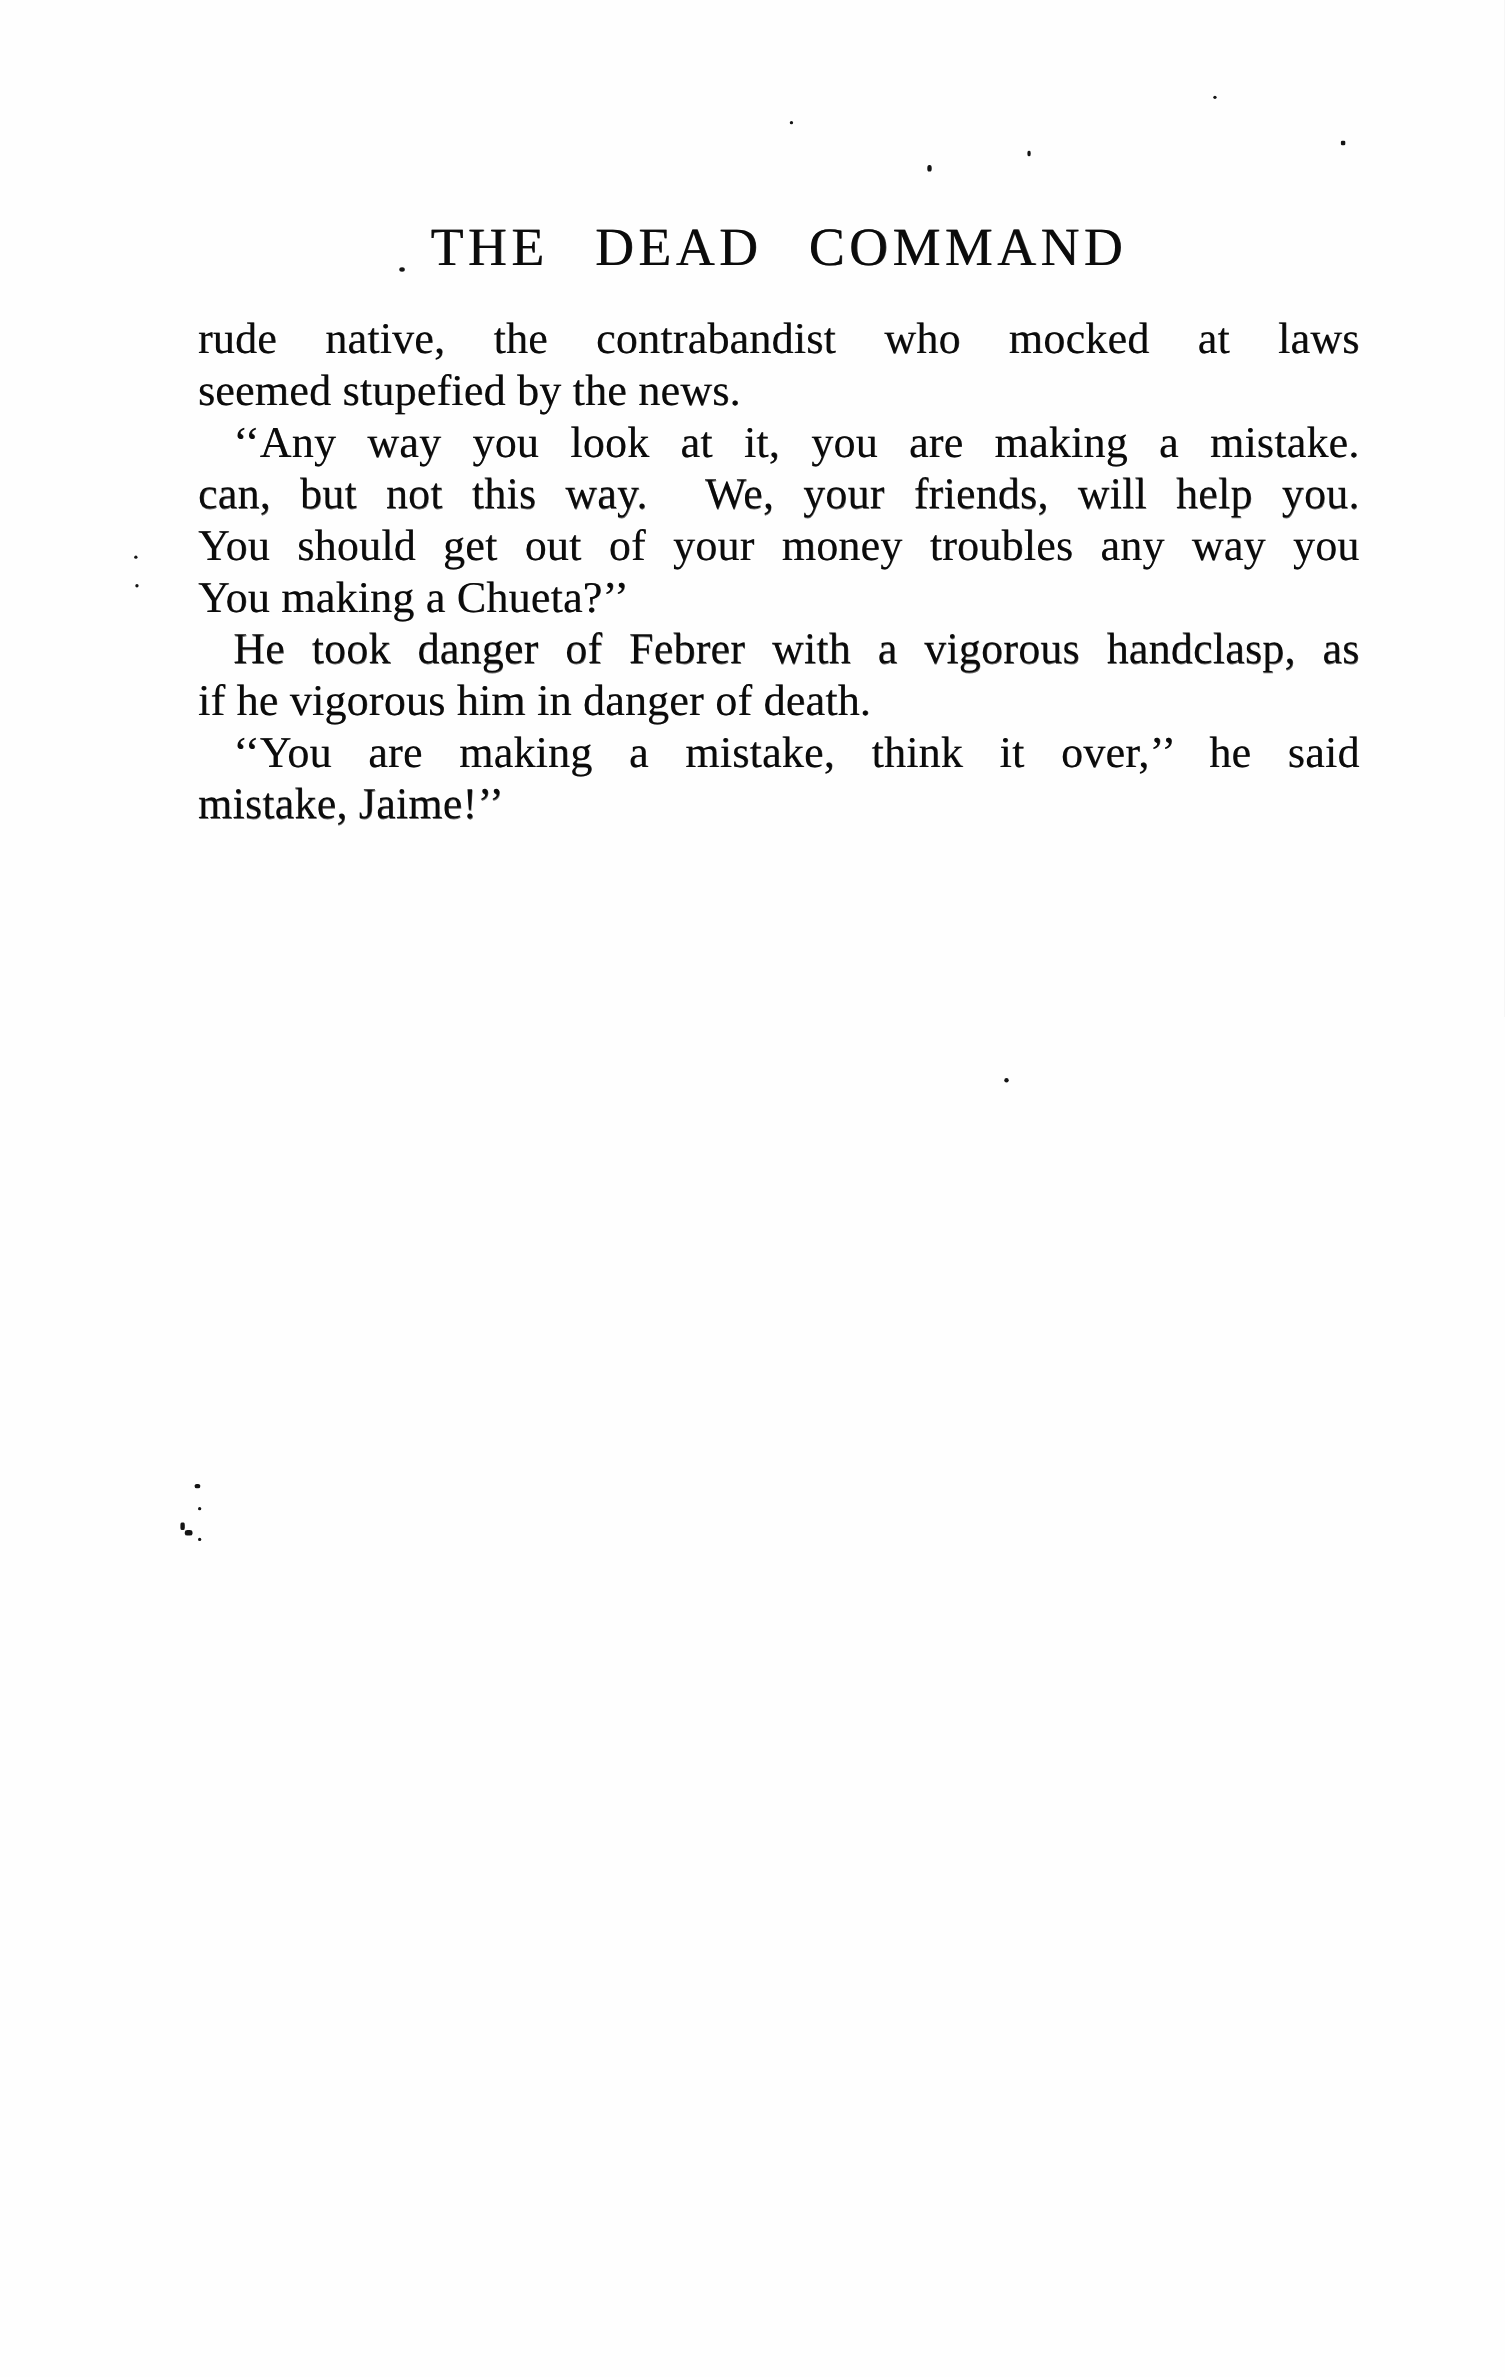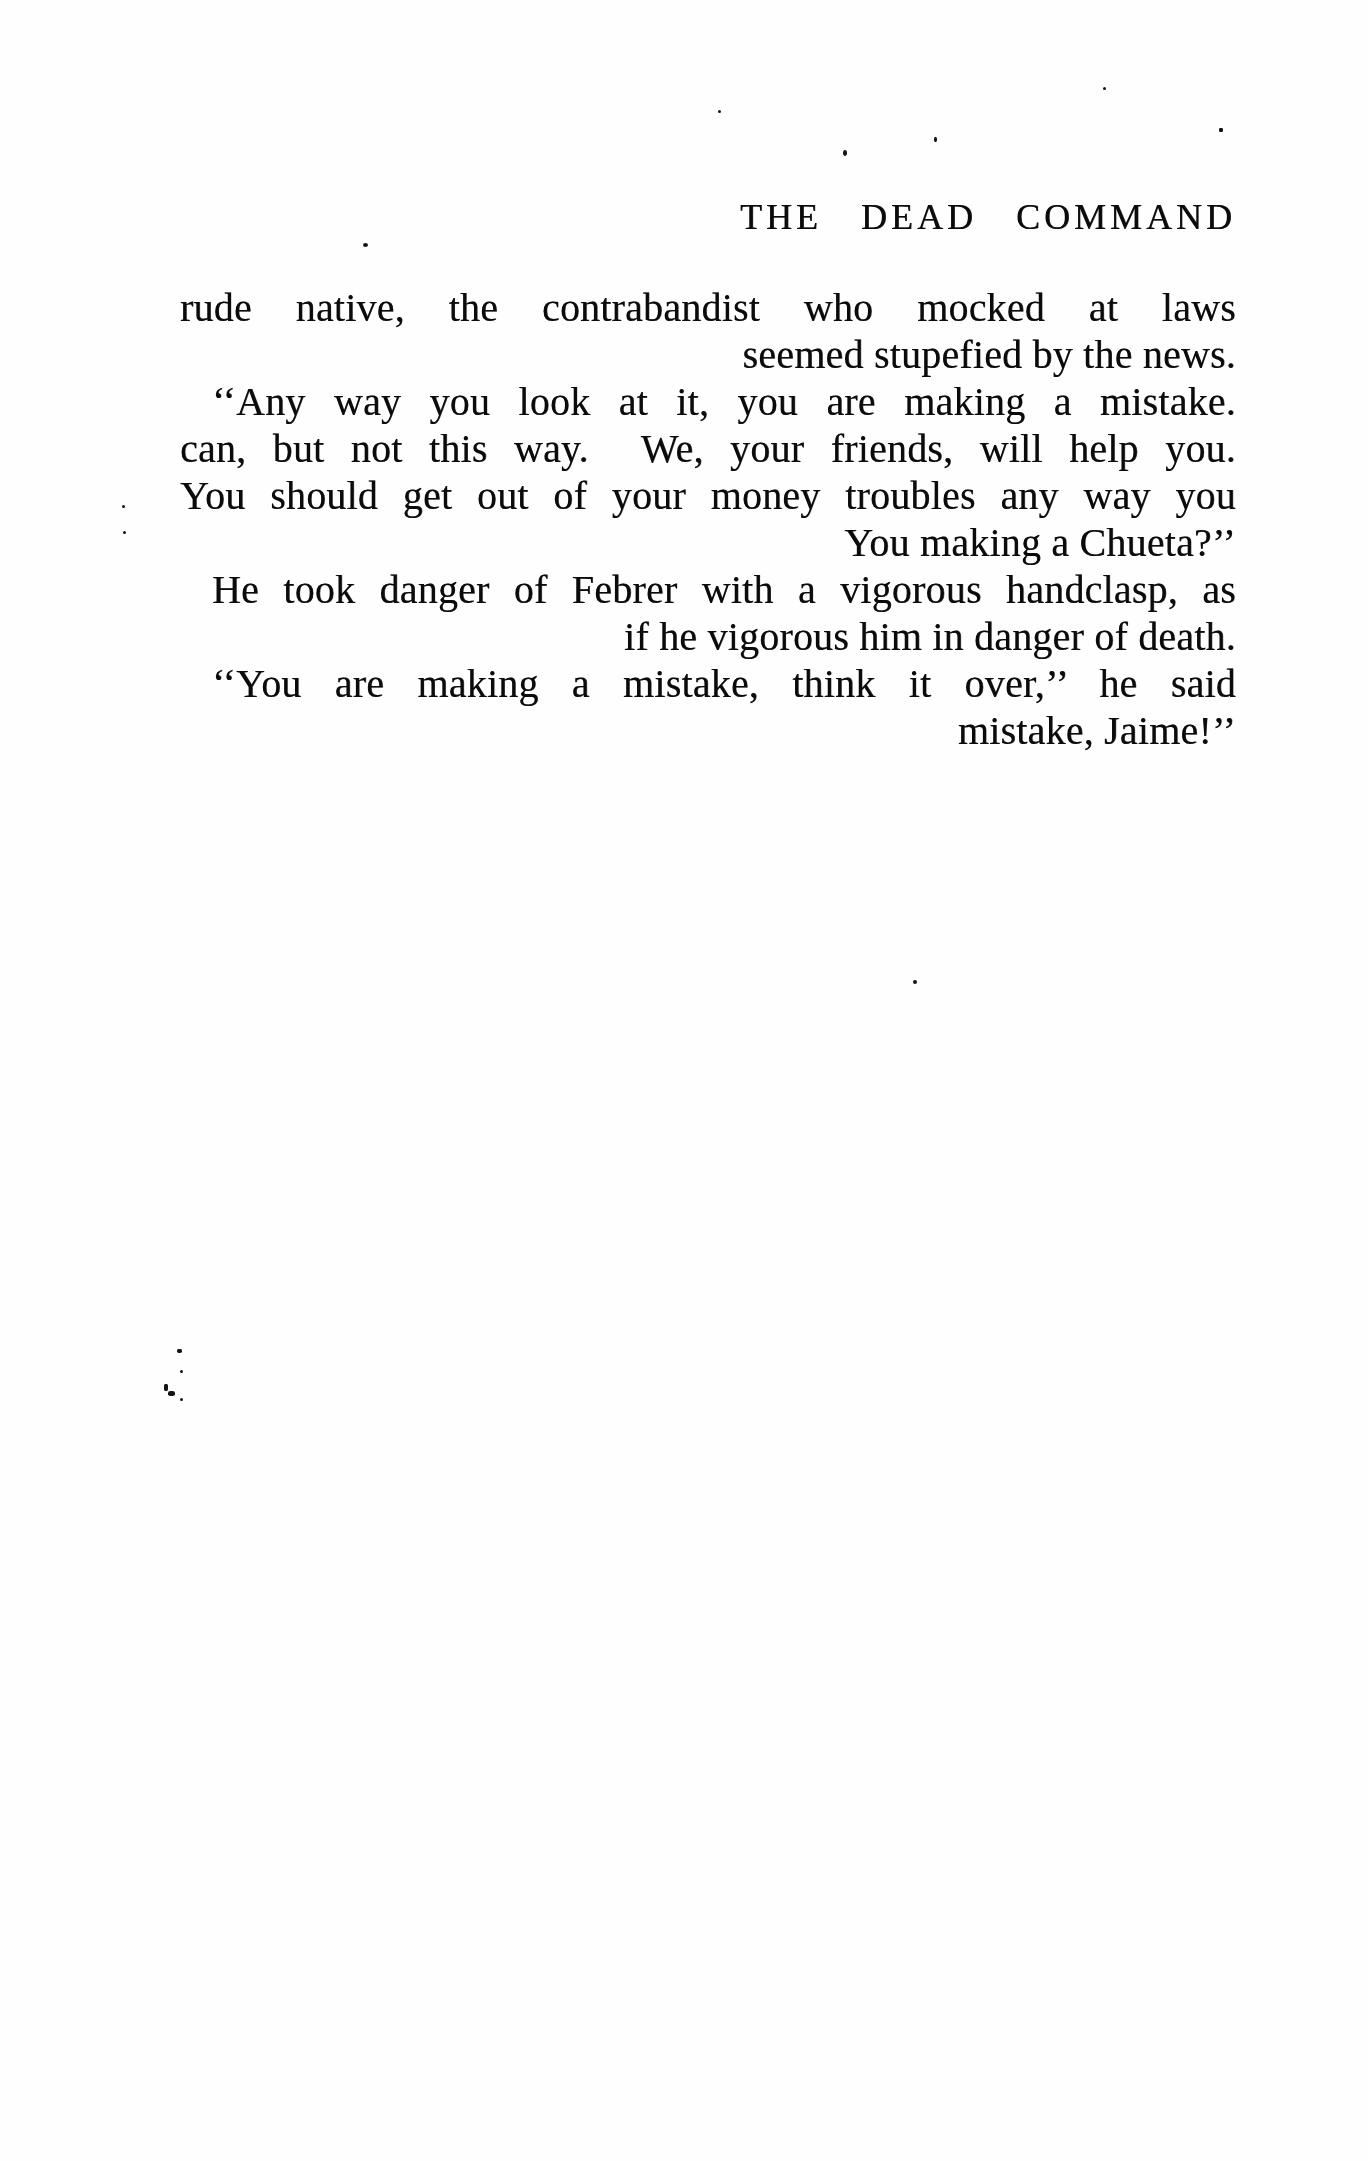--- a/index.html
+++ b/index.html
@@ -16,41 +16,41 @@
     overflow: hidden;
     font-family: "Liberation Serif", "DejaVu Serif", serif;
     color: #0b0b0b;
   }
   .chapter-title {
     position: absolute;
     left: 180px;
     top: 196px;
     width: 1056px;
     margin: 0;
-    font-size: 36px;
+    font-size: 49px;
     font-weight: normal;
     letter-spacing: 4px;
     word-spacing: 26px;
-    text-align: right;
+    text-align: center;
     white-space: nowrap;
     text-shadow: 0.5px 0.3px 0 rgba(10,10,10,0.75);
   }
   .text-block {
     position: absolute;
     left: 180px;
     top: 284px;
     width: 1056px;
     font-size: 40px;
     line-height: 47px;
     letter-spacing: 0.2px;
     text-shadow: 0.4px 0.3px 0 rgba(10,10,10,0.6);
   }
   .line {
     white-space: pre-wrap;
-    text-align: right;
+    text-align: left;
   }
   .line.justify {
     text-align: justify;
     text-align-last: justify;
   }
   .line.indent {
     padding-left: 32px;
   }
   .italic {
   }

